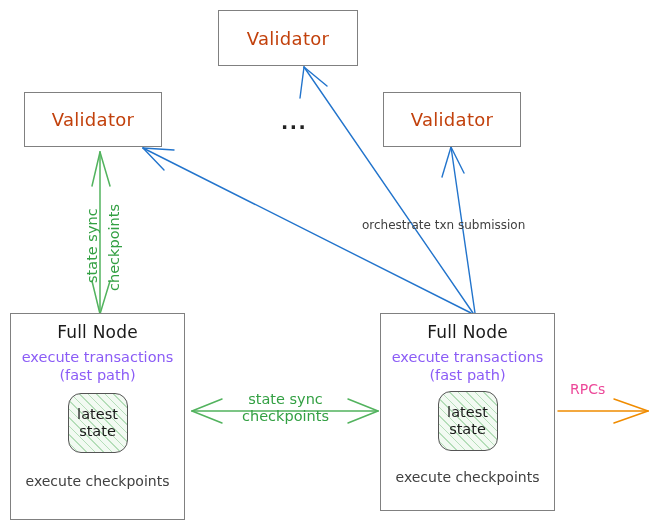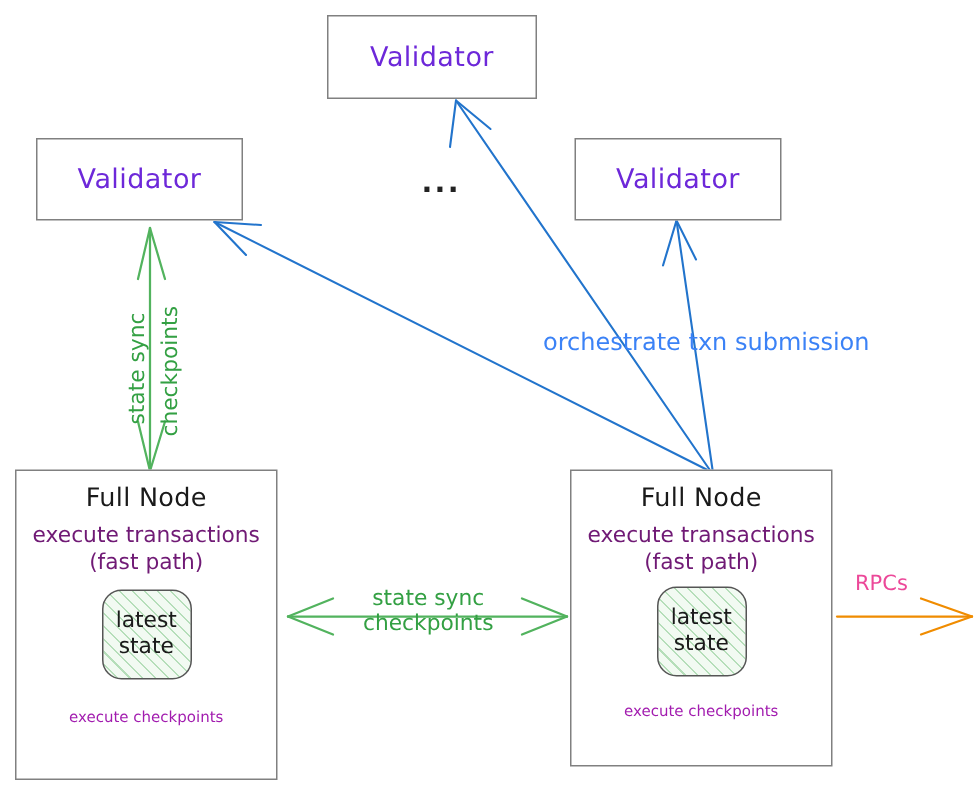--- a/index.html
+++ b/index.html
@@ -26,44 +26,44 @@
     border: 1.6px solid #808080;
     background: #ffffff;
   }
   .validator-box {
     display: flex;
     align-items: center;
     justify-content: center;
   }
   .validator-label {
     font-size: 18px;
-    color: #6d28d9;
+    color: #c2410c;
     letter-spacing: 0.3px;
   }
   .fullnode-box {
     display: flex;
     flex-direction: column;
     align-items: center;
   }
   .fullnode-title {
     font-size: 17px;
     color: #1a1a1a;
     margin-top: 8px;
     letter-spacing: 0.2px;
   }
   .fullnode-blue {
     font-size: 14.5px;
-    color: #701a75;
+    color: #8b5cf6;
     text-align: center;
     line-height: 1.22;
     margin-top: 7px;
   }
   .fullnode-green {
-    font-size: 10px;
-    color: #a21caf;
+    font-size: 14px;
+    color: #404040;
     text-align: center;
   }
   .state-chip {
     box-sizing: border-box;
     width: 60px;
     height: 60px;
     border: 1.6px solid #555555;
     border-radius: 13px;
     background-color: #f2faf2;
     background-image: repeating-linear-gradient(
@@ -88,21 +88,21 @@
     color: #222222;
     letter-spacing: 1.5px;
     font-weight: 700;
   }
   .edge-label {
     position: absolute;
     text-align: center;
     line-height: 1.2;
     white-space: nowrap;
   }
-  .edge-label.blue { color: #3b82f6; font-size: 16px; }
+  .edge-label.blue { color: #404040; font-size: 12px; }
   .edge-label.green { color: #33a043; font-size: 14.5px; }
   .edge-label.orange { color: #ec4899; font-size: 14px; }
   .vlabel {
     position: absolute;
     color: #33a043;
     font-size: 14.5px;
     transform-origin: left top;
     transform: rotate(-90deg);
     white-space: nowrap;
   }

